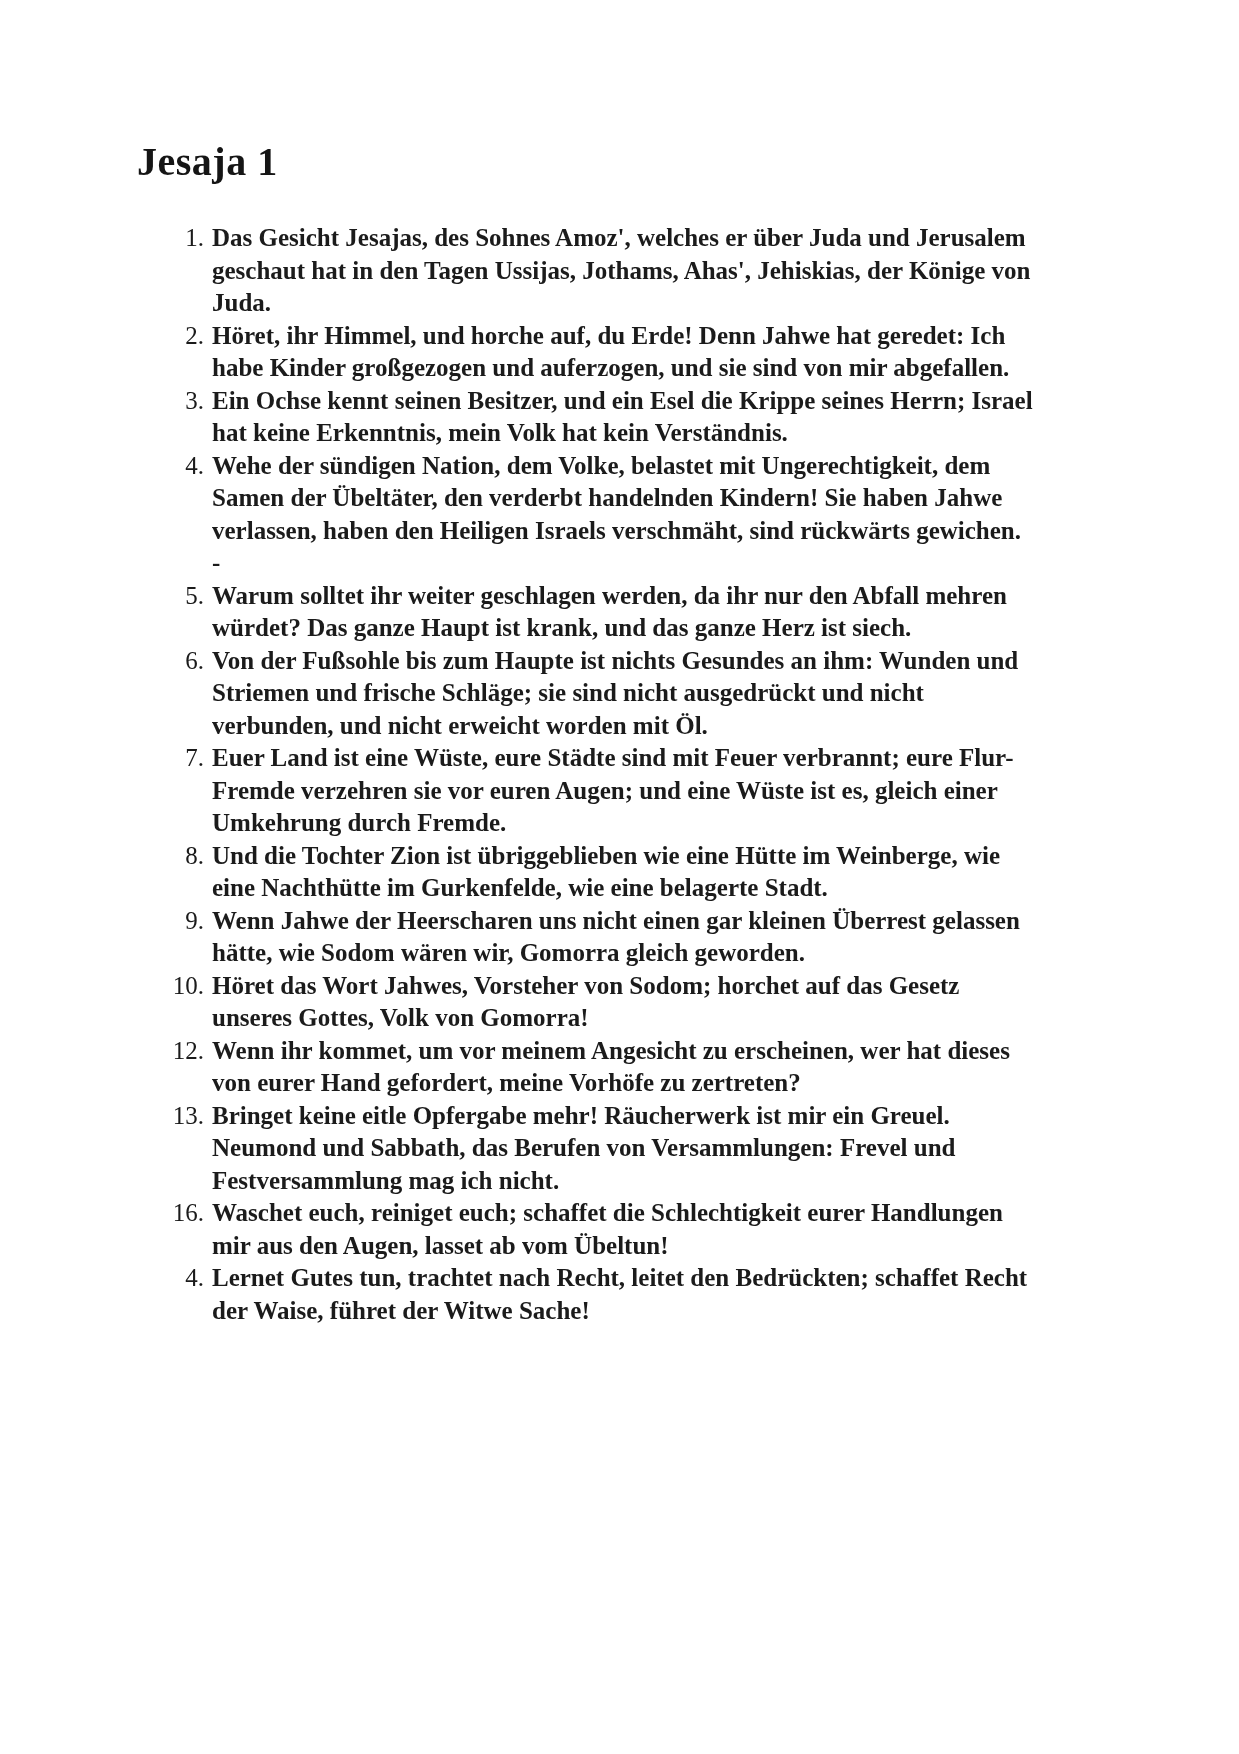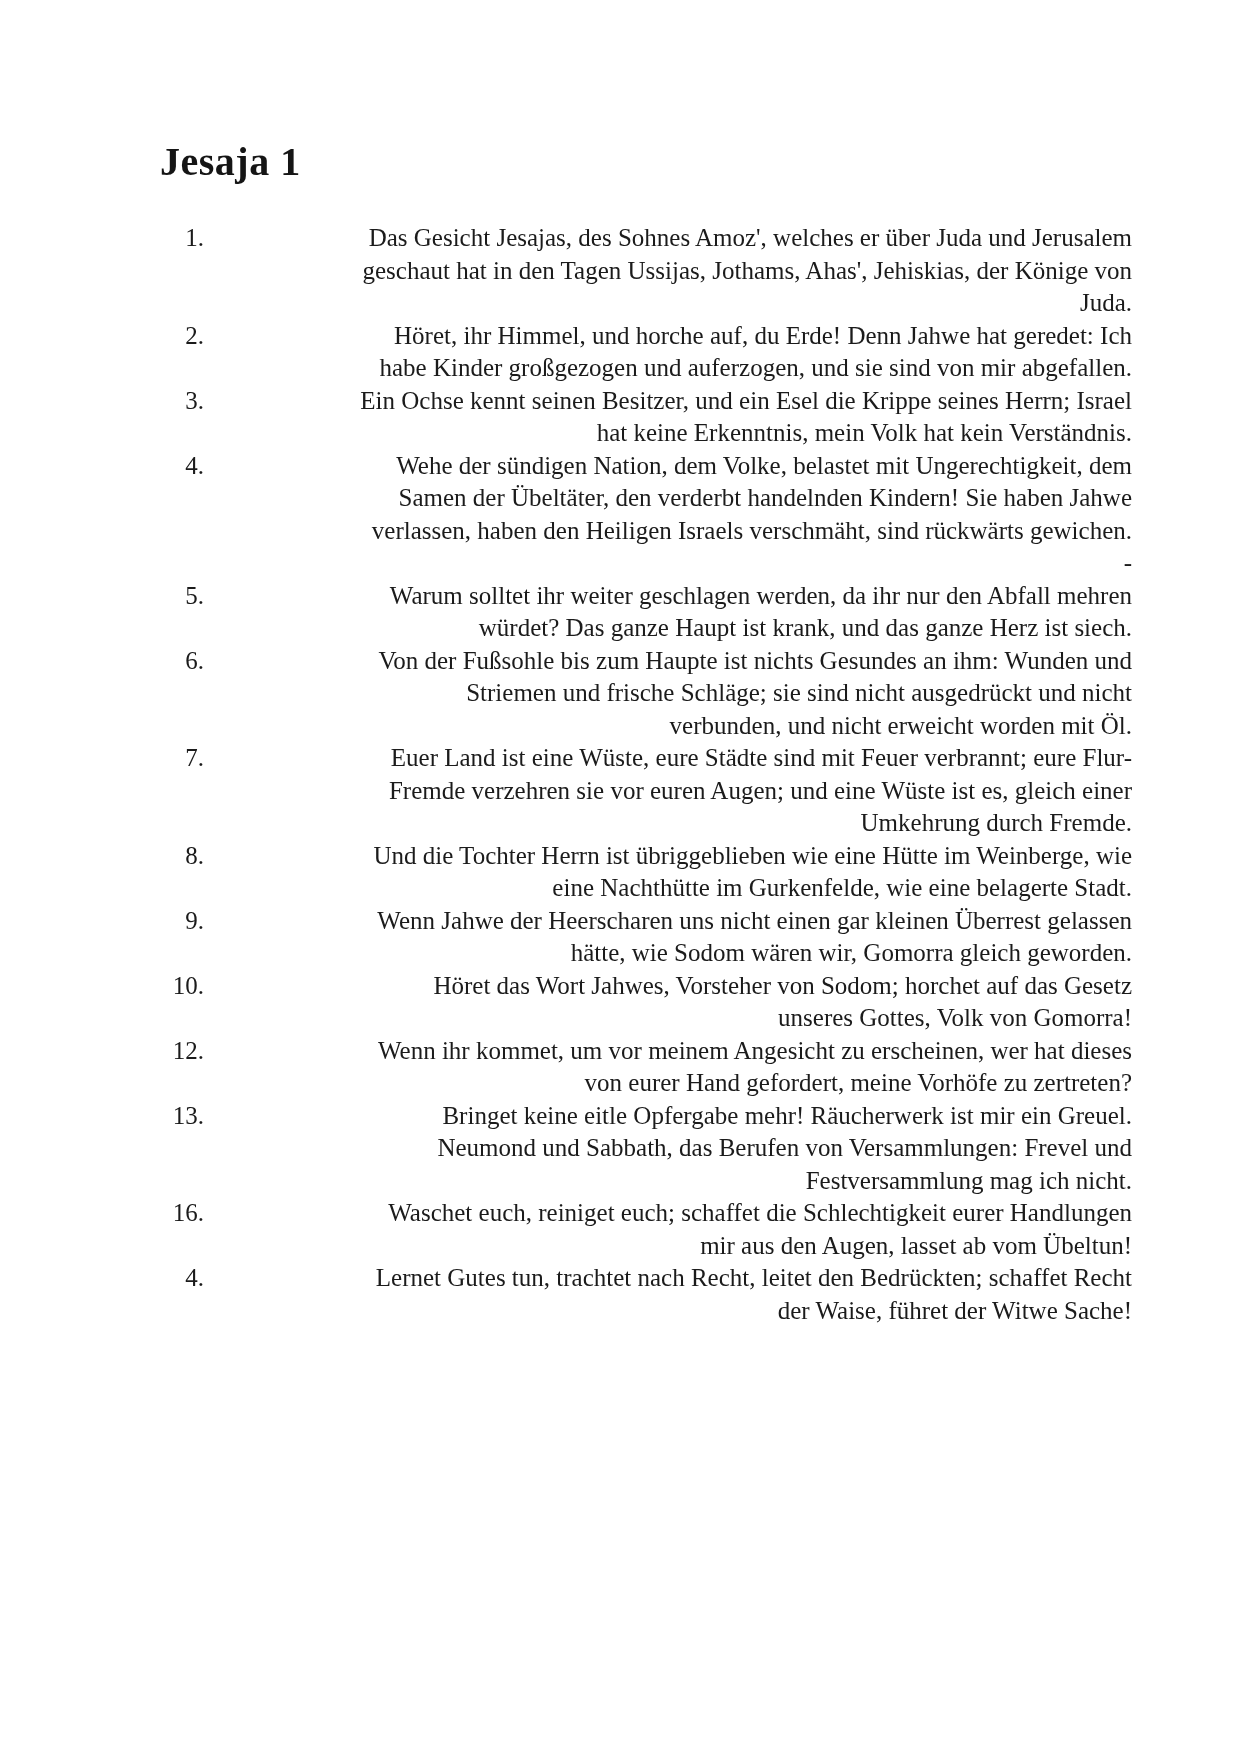--- a/index.html
+++ b/index.html
@@ -10,21 +10,21 @@
   .page {
     position: relative;
     width: 1239px;
     height: 1754px;
     background: #ffffff;
     color: #1b1b1b;
     overflow: hidden;
   }
   .title {
     position: absolute;
-    left: 160px;
+    left: 137px;
     top: 140px;
     font-size: 40px;
     line-height: 44px;
     font-weight: bold;
     color: #151515;
     letter-spacing: 0.5px;
   }
   .verse-list {
     position: absolute;
     left: 158px;
@@ -40,21 +40,22 @@
   .verse-number {
     flex: 0 0 46px;
     width: 46px;
     text-align: right;
     white-space: nowrap;
   }
   .verse-text {
     margin-left: 8px;
     width: 920px;
     white-space: pre-line;
-    text-align: right;
+    text-align: left;
+    font-weight: bold;
   }
 </style>
 </head>
 <body>
 
 <div class="page">
   <h1 class="title">Jesaja 1</h1>
   <div class="verse-list">
   <div class="verse-item">
     <span class="verse-number">1.</span>
@@ -98,21 +99,21 @@
 
   <div class="verse-item">
     <span class="verse-number">7.</span>
     <span class="verse-text">Euer Land ist eine Wüste, eure Städte sind mit Feuer verbrannt; eure Flur-
 Fremde verzehren sie vor euren Augen; und eine Wüste ist es, gleich einer
 Umkehrung durch Fremde.</span>
   </div>
 
   <div class="verse-item">
     <span class="verse-number">8.</span>
-    <span class="verse-text">Und die Tochter Herrn ist übriggeblieben wie eine Hütte im Weinberge, wie
+    <span class="verse-text">Und die Tochter Zion ist übriggeblieben wie eine Hütte im Weinberge, wie
 eine Nachthütte im Gurkenfelde, wie eine belagerte Stadt.</span>
   </div>
 
   <div class="verse-item">
     <span class="verse-number">9.</span>
     <span class="verse-text">Wenn Jahwe der Heerscharen uns nicht einen gar kleinen Überrest gelassen
 hätte, wie Sodom wären wir, Gomorra gleich geworden.</span>
   </div>
 
   <div class="verse-item">

